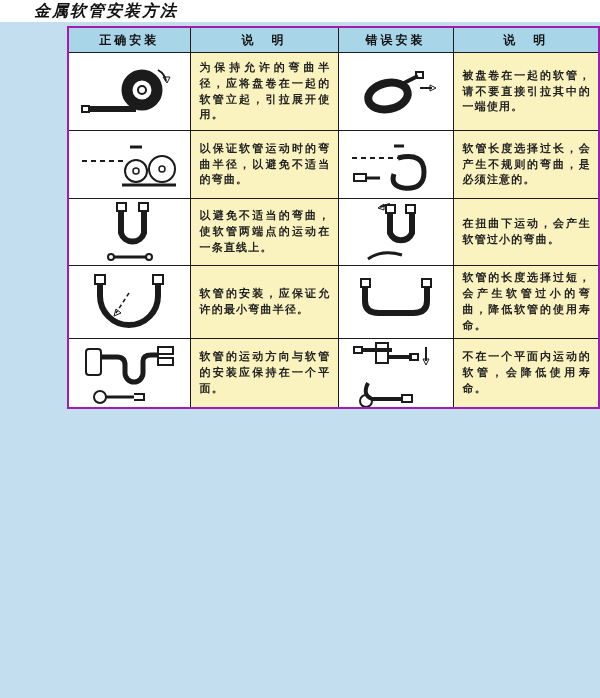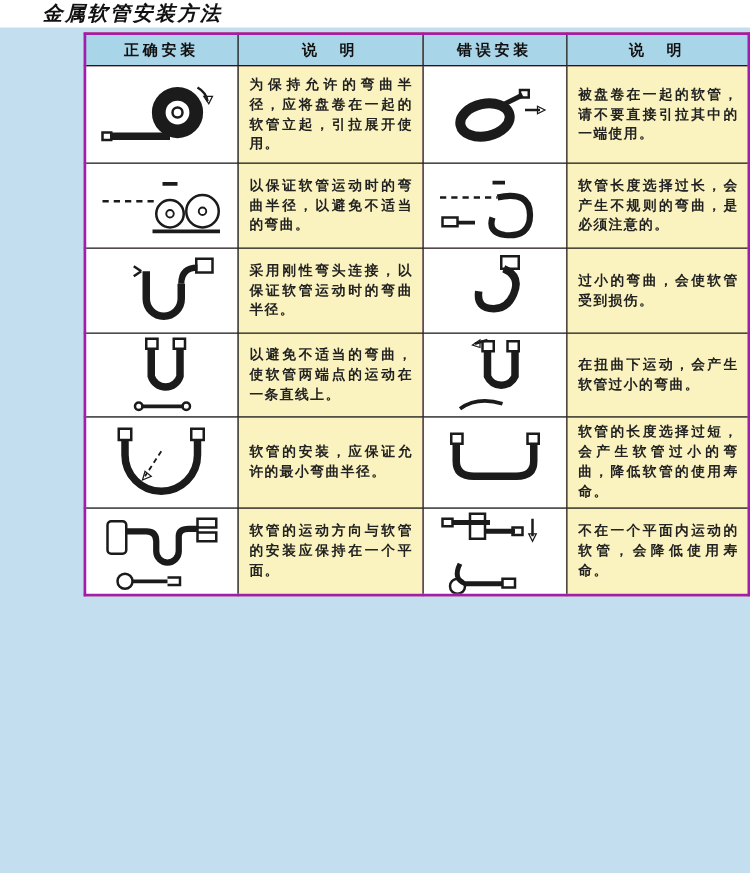--- a/index.html
+++ b/index.html
@@ -114,38 +114,20 @@
         <path d="M48 12 h10" stroke-width="3"></path>
         <path d="M52 24 q26 -6 26 14 q0 18 -20 16 q-14 -2 -10 -14" stroke-width="5"></path>
         <rect x="8" y="40" width="12" height="7" stroke-width="2"></rect>
         <path d="M20 44 h14" stroke-width="3"></path>
       </svg>
     </td>
     <td class="note">软管长度选择过长，会产生不规则的弯曲，是必须注意的。</td>
   </tr>
 
 
-  <tr class="r5">
-    <td class="img">
-      <svg class="ill" width="100" height="64" viewBox="0 0 100 64">
-        <path d="M38 16 v22 a14 14 0 0 0 28 0 V26" stroke-width="6"></path>
-        <path d="M66 26 q0 -13 13 -13" stroke-width="5"></path>
-        <rect x="78" y="6" width="13" height="11" stroke-width="2" fill="#fff"></rect>
-        <path d="M28 12 l6 4 M28 20 l6 -4" stroke-width="2"></path>
-      </svg>
-    </td>
-    <td class="note">采用刚性弯头连接，以保证软管运动时的弯曲半径。</td>
-    <td class="img">
-      <svg class="ill" width="90" height="64" viewBox="0 0 90 64">
-        <rect x="50" y="4" width="14" height="10" stroke-width="2"></rect>
-        <path d="M52 14 q14 6 8 20 q-5 12 -16 12 q-14 0 -12 -14" stroke-width="6"></path>
-      </svg>
-    </td>
-    <td class="note">过小的弯曲，会使软管受到损伤。</td>
-  </tr>
 
   <tr class="r6">
     <td class="img">
       <svg class="ill" width="100" height="62" viewBox="0 0 100 62">
         <rect x="38" y="2" width="9" height="8" stroke-width="2"></rect>
         <rect x="60" y="2" width="9" height="8" stroke-width="2"></rect>
         <path d="M42 10 v22 a12 12 0 0 0 23 0 V10" stroke-width="6"></path>
         <path d="M34 56 h34" stroke-width="3"></path>
         <circle cx="32" cy="56" r="3" stroke-width="2"></circle>
         <circle cx="70" cy="56" r="3" stroke-width="2"></circle>

